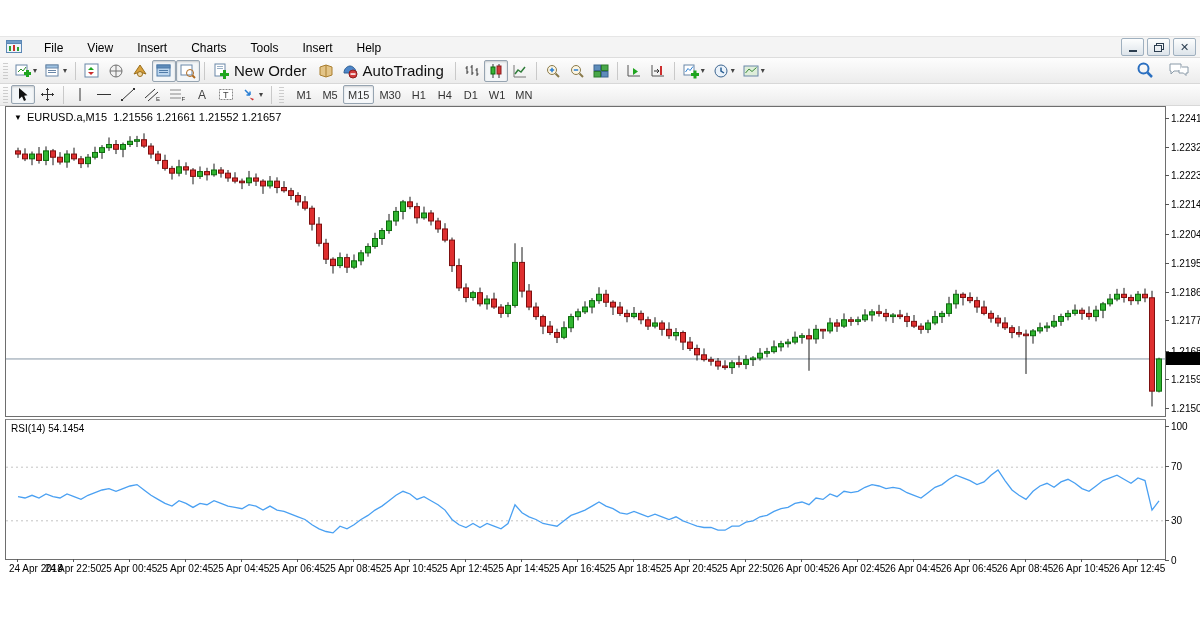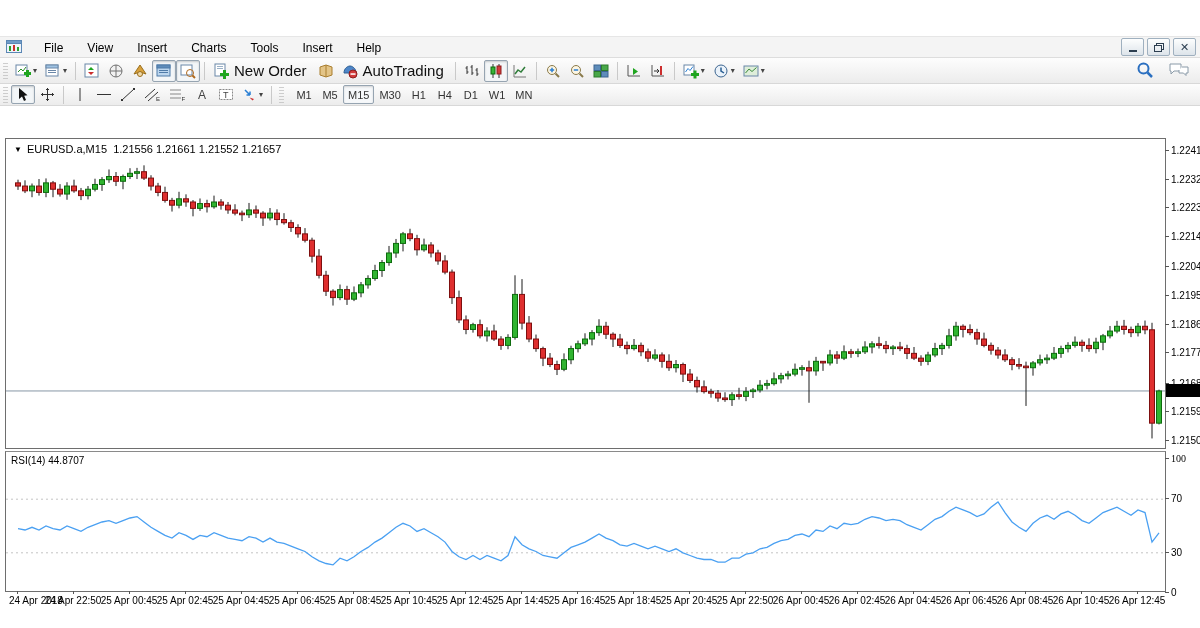--- a/index.html
+++ b/index.html
@@ -39,21 +39,21 @@
   .tbtn .lbl { font-size:15px; color:#111; padding:0 3px; white-space:nowrap; }
   .caret { font-size:8px; color:#444; line-height:1; font-style:normal; }
   .tb-right { position:absolute; right:10px; top:3px; display:flex; gap:14px; align-items:center; }
   .tf-btn { font-size:11px; color:#333; min-width:26px; height:19px; padding:2px 4px;
             display:flex; align-items:center; justify-content:center;
             border:1px solid transparent; border-radius:2px; }
   .tf-btn.pressed { border:1px solid #96a4b1; background:#f6f8fa; box-shadow:inset 0 1px 2px rgba(0,0,0,.15); }
   #timeframes { display:flex; margin-left:4px; }
 
   
-  .chart { position:absolute; left:0; top:106px; width:1123px; height:474px; background:#fff;margin-top:32px; }
+  .chart { position:absolute; left:0; top:106px; width:1123px; height:474px; background:#fff; }
   .panel { position:absolute; left:5px; width:1161px; background:#fff; }
   #main-panel { top:0; height:311px; border:1px solid #6e6e6e; }
   #rsi-panel  { top:313px; height:141px; border:1px solid #6e6e6e; border-top-color:#8a8a8a; }
   #main-svg, #rsi-svg { position:absolute; left:0; top:0; display:block; }
   .chart-title { position:absolute; left:8px; top:4px; font-size:11px; color:#000; white-space:nowrap; }
   .chart-title .dd { font-size:8px; vertical-align:1px; margin-right:5px; }
   .rsi-label { position:absolute; left:5px; top:3px; font-size:10px; color:#000; white-space:nowrap; }
 
   .axis-label { position:absolute; left:1171px; font-size:10px; color:#000; line-height:10px; }
   .axis-label::before { content:""; position:absolute; left:-6px; top:4px; width:4px; height:1px; background:#555; }
@@ -681,37 +681,37 @@
       <div class="chart-title">
         <span class="dd">▼</span><span>EURUSD.a,M15</span>&nbsp;&nbsp;<span>1.21556 1.21661 1.21552 1.21657</span>
       </div>
     </div>
     <div class="panel" id="rsi-panel">
       <svg id="rsi-svg" width="1159" height="139">
           <line x1="0" x2="1159" y1="47.2" y2="47.2" stroke="#c4c4c4" stroke-width="1" stroke-dasharray="2 3"></line>
           <line x1="0" x2="1159" y1="100.80000000000001" y2="100.80000000000001" stroke="#c4c4c4" stroke-width="1" stroke-dasharray="2 3"></line>
           <polyline points="12,76.7 19,78.0 26,75.3 33,78.0 40,74.0 47,76.7 54,78.0 61,74.0 68,76.7 75,79.4 82,75.3 89,72.7 96,70.0 103,68.6 110,71.3 117,68.6 124,66.0 131,64.6 138,70.0 145,75.3 152,79.4 159,83.4 166,86.1 173,80.7 180,83.4 187,87.4 194,83.4 201,84.7 208,80.7 215,83.4 222,86.1 229,87.4 236,88.7 243,84.7 250,86.1 257,90.1 264,86.1 271,90.1 278,91.4 285,94.1 292,96.8 299,99.5 306,104.8 313,108.8 320,111.5 327,112.9 334,106.2 341,108.8 348,104.8 355,99.5 362,95.4 369,90.1 376,86.1 383,80.7 390,75.3 397,71.3 404,74.0 411,79.4 418,76.7 425,80.7 432,84.7 439,90.1 446,99.5 453,104.8 460,107.5 467,103.5 474,107.5 481,103.5 488,106.2 495,108.8 502,103.5 509,84.7 516,92.8 523,96.8 530,99.5 537,103.5 544,104.8 551,106.2 558,100.8 565,95.4 572,92.8 579,90.1 586,86.1 593,82.0 600,86.1 607,88.7 614,92.8 621,94.1 628,91.4 635,94.1 642,96.8 649,94.1 656,96.8 663,99.5 670,96.8 677,100.8 684,103.5 691,106.2 698,107.5 705,107.5 712,110.2 719,110.2 726,106.2 733,106.2 740,102.1 747,100.8 754,96.8 761,95.4 768,91.4 775,88.7 782,87.4 789,83.4 796,82.0 803,84.7 810,78.0 817,79.4 824,74.0 831,76.7 838,71.3 845,72.7 852,71.3 859,67.3 866,64.6 873,66.0 880,68.6 887,67.3 894,68.6 901,72.7 908,75.3 915,78.0 922,72.7 929,67.3 936,64.6 943,59.3 950,55.2 957,57.9 964,60.6 971,64.6 978,61.9 985,55.2 992,49.9 999,60.6 1006,70.0 1013,75.3 1020,79.4 1027,71.3 1034,66.0 1041,63.3 1048,67.3 1055,61.9 1062,59.3 1069,63.3 1076,68.6 1083,71.3 1090,66.0 1097,60.6 1104,57.9 1111,55.2 1118,59.3 1125,63.3 1132,57.9 1139,60.6 1146,90.1 1153,80.9" fill="none" stroke="#4aa0f2" stroke-width="1.3"></polyline>
         </svg>
-      <div class="rsi-label">RSI(14) 44.8707</div>
+      <div class="rsi-label">RSI(14) 54.1454</div>
     </div>
     <div id="price-labels">
         <div class="axis-label" style="top: 8px;">1.22410</div>
         <div class="axis-label" style="top: 36.6813px;">1.22320</div>
         <div class="axis-label" style="top: 65.3626px;">1.22230</div>
         <div class="axis-label" style="top: 94.044px;">1.22140</div>
         <div class="axis-label" style="top: 124.319px;">1.22045</div>
         <div class="axis-label" style="top: 153px;">1.21955</div>
         <div class="axis-label" style="top: 181.681px;">1.21865</div>
         <div class="axis-label" style="top: 210.363px;">1.21775</div>
         <div class="axis-label" style="top: 240.637px;">1.21680</div>
         <div class="axis-label" style="top: 269.319px;">1.21590</div>
         <div class="axis-label" style="top: 298px;">1.21500</div>
       </div>
     <div id="rsi-labels">
-        <div class="axis-label" style="top: 316px; font-family: Liberation Serif, serif;">100</div>
+        <div class="axis-label" style="top: 316px;">100</div>
         <div class="axis-label" style="top: 356.2px;">70</div>
         <div class="axis-label" style="top: 409.8px;">30</div>
         <div class="axis-label" style="top: 450px;">0</div>
       </div>
     <div id="time-labels">
         <div class="time-label first" style="left: 9px;">24 Apr 2018</div>
         <div class="time-tick" style="left: 17px;"></div>
         <div class="time-label" style="left: 73px;">24 Apr 22:50</div>
         <div class="time-tick" style="left: 73px;"></div>
         <div class="time-label" style="left: 129px;">25 Apr 00:45</div>

